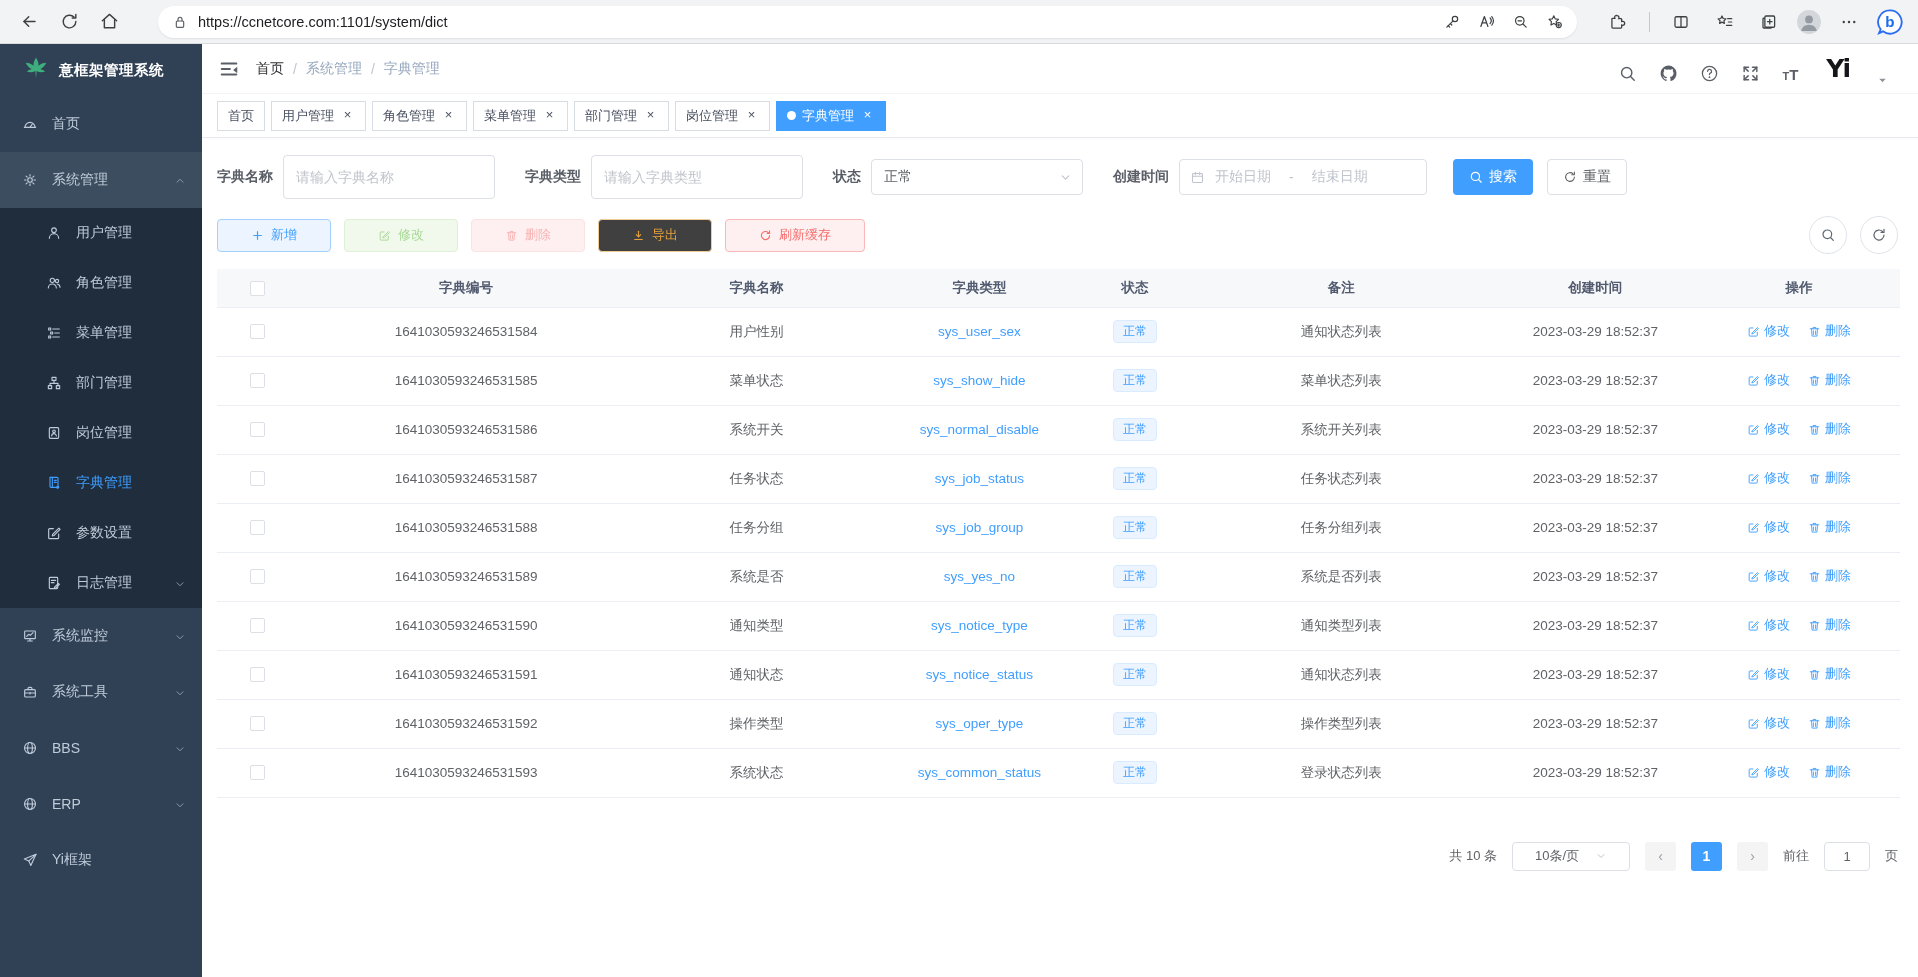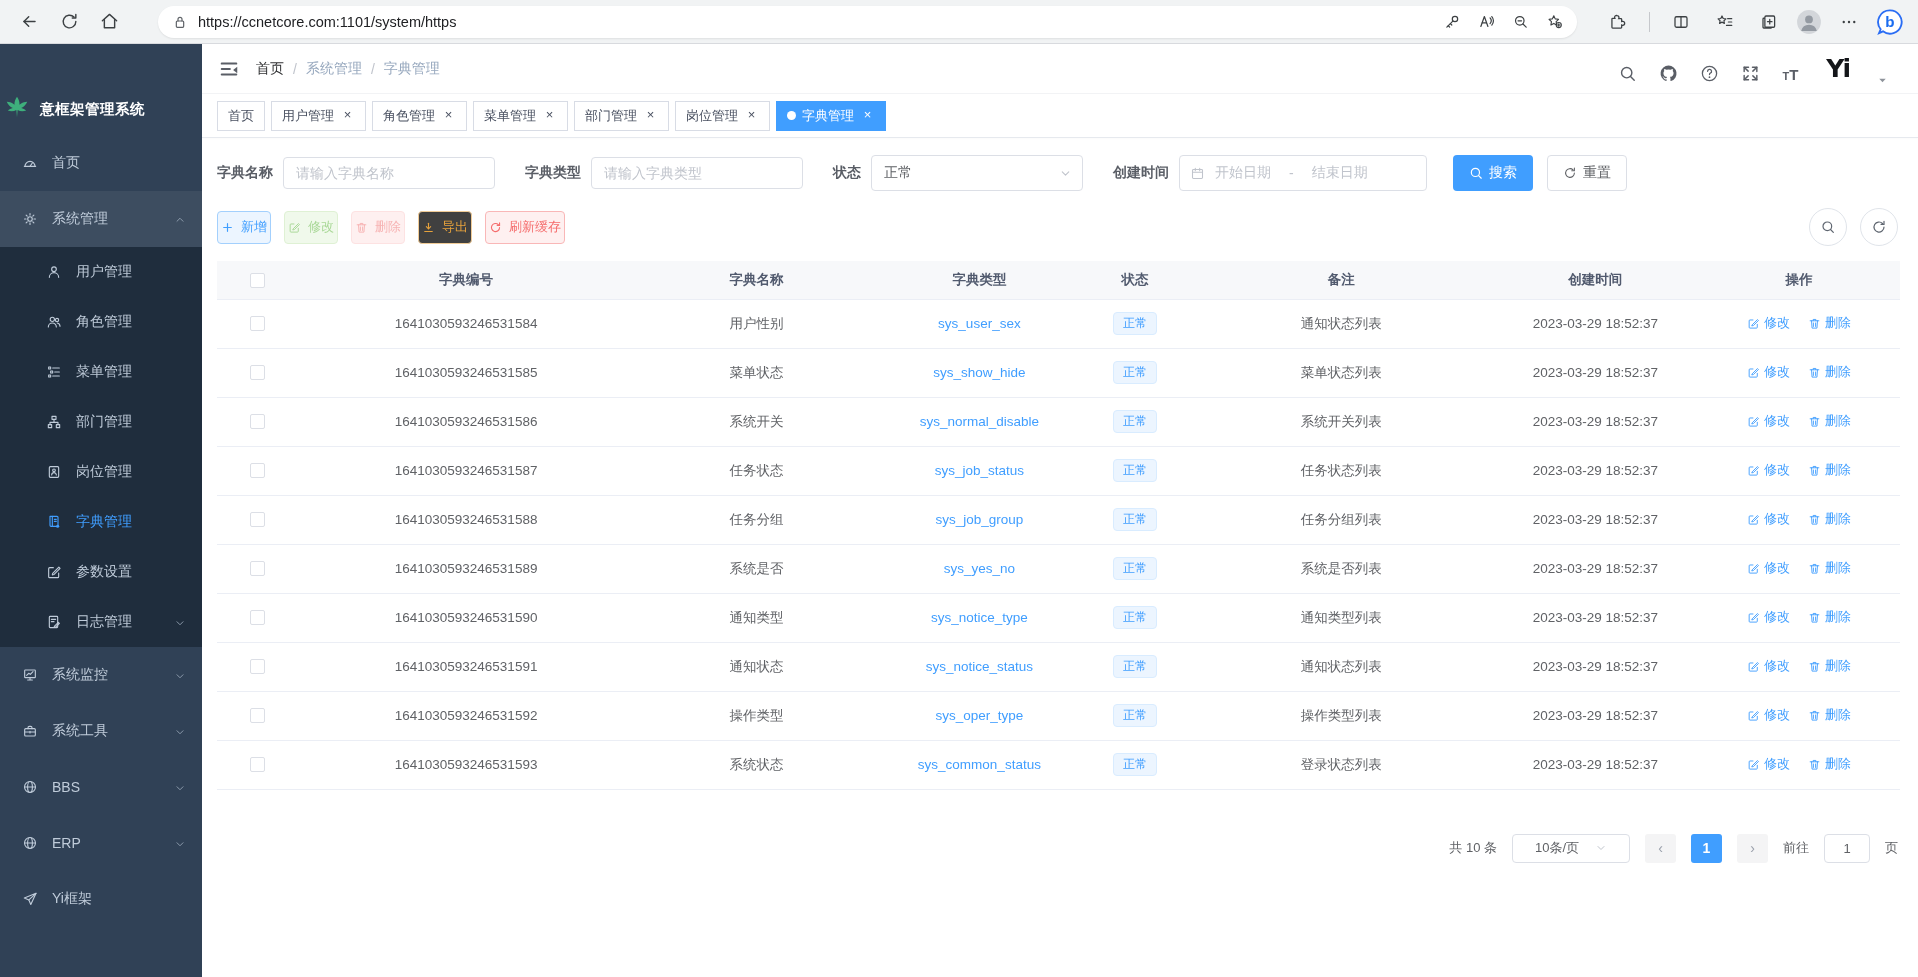--- a/index.html
+++ b/index.html
@@ -24,21 +24,21 @@
   .chrome-right .b-icon svg{ width:18px; height:18px; }
   .vsep { width:1px; height:20px; background:#c6c8cc; margin:0 4px; }
   .avatar-browser { width:26px; height:26px; border-radius:50%; overflow:hidden; }
   .bing-badge { width:28px; height:28px; }
 
   
   .app { display:flex; height:933px; }
 
   
   .sidebar { width:202px; background:#304156; color:#bfcbd9; flex:0 0 auto; display:flex; flex-direction:column; }
-  .logo-row { height:52px; display:flex; align-items:center; padding-left:4px; gap:10px;margin-top:39px; }
+  .logo-row { height:52px; display:flex; align-items:center; padding-left:23px; gap:10px; }
   .logo-row svg { width:26px; height:26px; }
   .logo-title { color:#fff; font-weight:bold; font-size:14.5px; letter-spacing:.5px; }
   .side-item { height:56px; display:flex; align-items:center; padding:0 16px 0 22px;
     font-size:14px; cursor:pointer; position:relative; }
   .side-item.hl { background:#3d4d60; }
   .side-sub { height:50px; background:#1f2d3d; display:flex; align-items:center;
     padding:0 16px 0 46px; font-size:14px; cursor:pointer; position:relative; }
   .side-sub.active { color:#409eff; }
   .m-icn { width:16px; height:16px; flex:0 0 auto; display:flex; }
   .m-icn svg { width:16px; height:16px; }
@@ -73,41 +73,41 @@
     border:1px solid #d8dce5; background:#fff; color:#495060; font-size:13px; cursor:pointer; white-space:nowrap; }
   .tab .dot { width:9px; height:9px; border-radius:50%; background:#fff; }
   .tab .x { width:15px; height:15px; line-height:13px; text-align:center; font-size:13px;
     border-radius:50%; cursor:pointer; }
   .tab.active { background:#409eff; border-color:#409eff; color:#fff; }
 
   
   .content { flex:1; padding:17px 18px 0 15px; }
   .filters { display:flex; align-items:center; }
   .flabel { font-weight:bold; color:#5a5e66; font-size:14px; margin-right:10px; white-space:nowrap; }
-  .finput { width:212px; height:32px; border:1px solid #dcdfe6; border-radius:4px; padding:0 12px;
+  .finput { width:212px; height:44px; border:1px solid #dcdfe6; border-radius:4px; padding:0 12px;
     font-size:14px; color:#606266; background:#fff; outline:none; margin-right:30px; }
   .finput::placeholder { color:#c0c4cc; }
   .fselect { width:212px; height:36px; border:1px solid #dcdfe6; border-radius:4px;
     display:flex; align-items:center; padding:0 10px 0 12px; font-size:14px; color:#606266;
     cursor:pointer; margin-right:30px; }
   .fselect .car { margin-left:auto; width:13px; height:13px; color:#c0c4cc; }
   .fselect .car svg{ width:13px; height:13px; }
   .daterange { width:248px; height:36px; border:1px solid #dcdfe6; border-radius:4px;
     display:flex; align-items:center; padding:16px 10px; gap:10px; font-size:14px; color:#c0c4cc;
     cursor:pointer; margin-right:26px; }
   .daterange .cal { width:15px; height:15px; color:#c0c4cc; }
   .daterange .cal svg{ width:15px; height:15px; }
   .btn { height:36px; border-radius:4px; font-size:14px; display:inline-flex; align-items:center;
     gap:6px; padding:0 15px; cursor:pointer; border:1px solid transparent; white-space:nowrap; }
   .btn svg { width:14px; height:14px; }
   .btn-search { background:#409eff; color:#fff; margin-right:14px; }
   .btn-reset { background:#fff; color:#606266; border-color:#dcdfe6; }
 
   .toolbar { margin-top:17px; display:flex; align-items:center; gap:13px; }
-  .tbtn { height:33px; padding:0 3px; border-radius:4px; font-size:13px; display:inline-flex;
+  .tbtn { height:33px; padding:0 33px; border-radius:4px; font-size:13px; display:inline-flex;
     align-items:center; gap:7px; border:1px solid; cursor:pointer; white-space:nowrap; }
   .tbtn svg { width:13px; height:13px; }
   .tbtn.add { background:#ecf5ff; border-color:#a3d0fd; color:#409eff; }
   .tbtn.edit { background:#f0f9eb; border-color:#dff1d4; color:#a9d897; }
   .tbtn.del { background:#fef0f0; border-color:#fde2e2; color:#f7b3b3; }
   .tbtn.exp { background:#404040; border-color:#f0cb96; color:#e6a23c; }
   .tbtn.cache { background:#fef0f0; border-color:#f9b7b7; color:#f56c6c;text-align:right; }
   .tool-right { margin-left:auto; display:flex; gap:13px; padding-right:2px; }
   .circle-btn { width:38px; height:38px; border-radius:50%; border:1px solid #e0e4ea; background:#fff;
     display:flex; align-items:center; justify-content:center; color:#5f6670; cursor:pointer; }
@@ -162,21 +162,21 @@
         <path d="M3 11l9-8 9 8"></path>
         <path d="M5.5 9.5V20h13V9.5"></path>
       </svg>
     </span>
 
   <div class="url-pill">
     <span class="lock"><svg viewBox="0 0 24 24" fill="none" stroke="currentColor" stroke-width="1.8" stroke-linecap="round">
           <rect x="6.5" y="10.5" width="11" height="9.5" rx="1.5"></rect>
           <path d="M9 10.5V8a3 3 0 0 1 6 0v2.5"></path>
         </svg></span>
-    <span class="url-text">https://ccnetcore.com:1101/system/https</span>
+    <span class="url-text">https://ccnetcore.com:1101/system/dict</span>
     <span class="pill-right">
       <span class="b-icon">
           <svg viewBox="0 0 24 24" fill="none" stroke="currentColor" stroke-width="1.7" stroke-linecap="round">
             <circle cx="15.5" cy="8.5" r="3.8"></circle>
             <path d="M12.5 11.5L4 20"></path>
             <path d="M6 18l2 2"></path>
             <path d="M9 15l2 2"></path>
           </svg>
         </span>
       <span class="b-icon">

